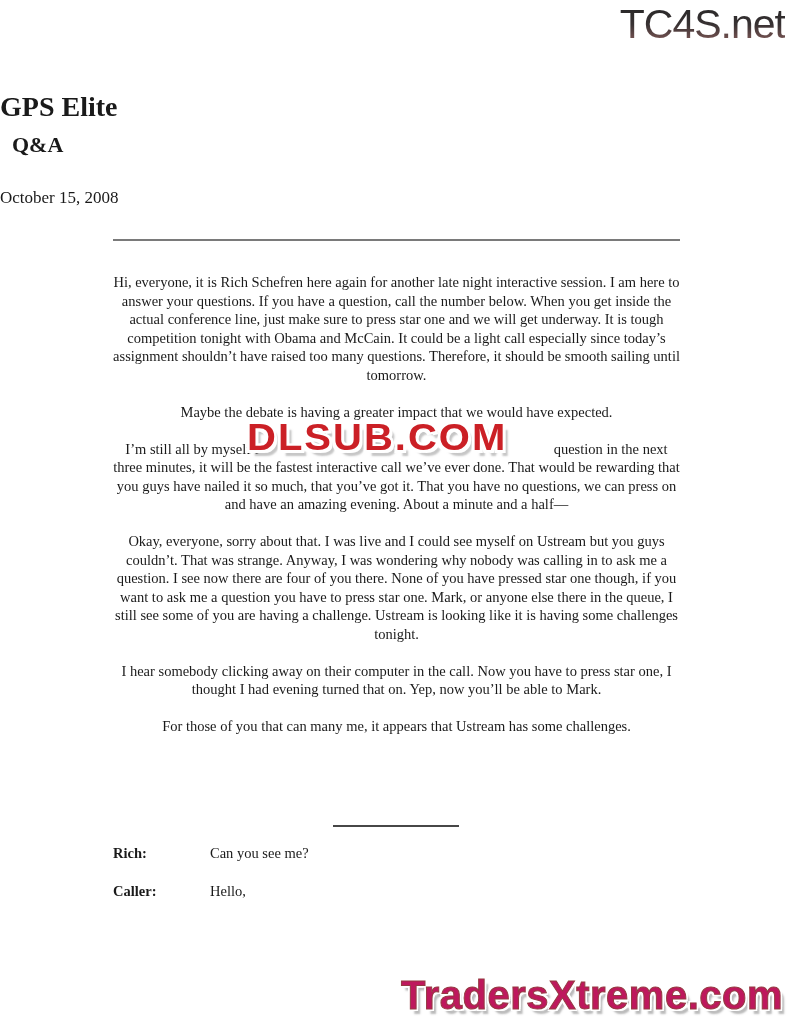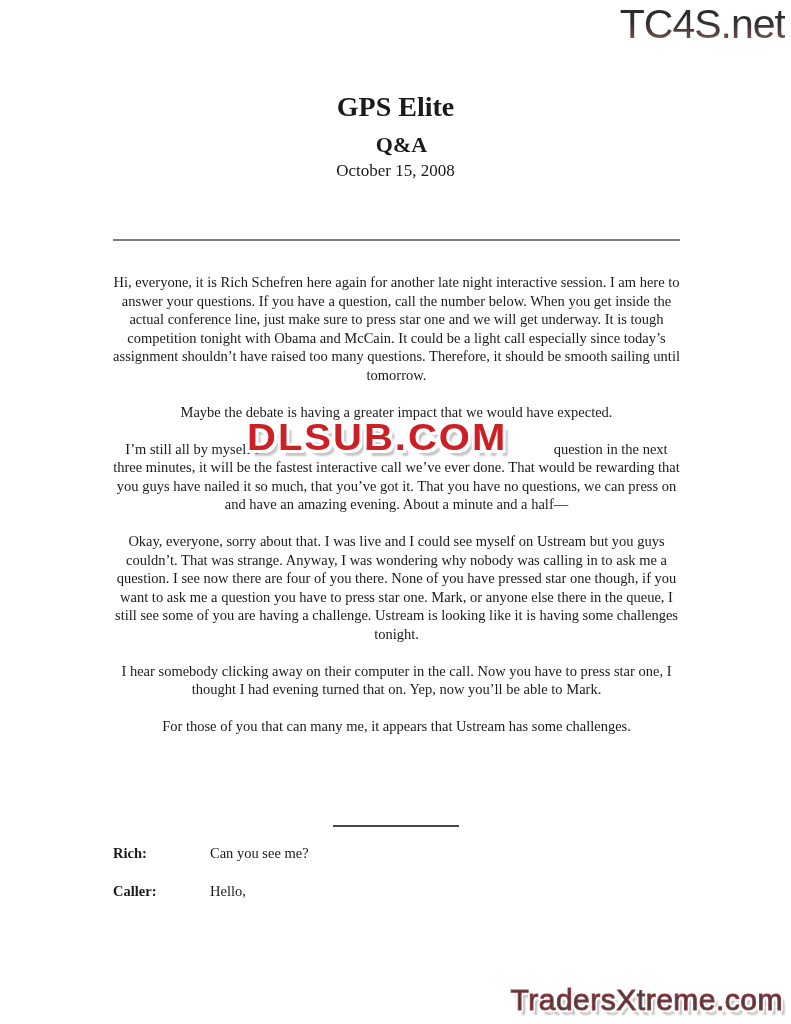--- a/index.html
+++ b/index.html
@@ -34,25 +34,24 @@
       color: transparent;
     }
   }
 
   
   .title-block {
     position: absolute;
     top: 93px;
     left: 0;
     width: 791px;
-    text-align: center;
   }
   .doc-title   { font-size: 28px; font-weight: bold; line-height: 1; }
   .doc-subtitle{ font-size: 22px; font-weight: bold; line-height: 1; margin-top: 13px; margin-left: 12px; }
-  .doc-date    { font-size: 17px; line-height: 1; margin-top: 6px; }
+  .doc-date    { font-size: 17px; line-height: 1; margin-top: 33px; }
 
   
   .top-rule {
     position: absolute;
     top: 239px;
     left: 113px;
     width: 567px;
     height: 0;
     border-top: 2px solid #7a7a7a;
   }
@@ -113,25 +112,25 @@
   }
   .dialogue-row { display: flex; margin-bottom: 19px; }
   .speaker { font-weight: bold; flex: 0 0 97px; }
 
   
   .tx-logo {
     position: absolute;
     right: 8px;
     bottom: 9px;
     font-family: "Liberation Sans", sans-serif;
-    font-weight: normal;
-    font-size: 30px;
+    font-weight: bold;
+    font-size: 40px;
     line-height: 1;
     letter-spacing: 0.5px;
-    color: #404040;
+    color: #be185d;
     -webkit-text-stroke: 1px #943a40;
     white-space: nowrap;
     text-shadow:
       -2px -2px 0 #ffffff, 0 -2px 0 #ffffff, 2px -2px 0 #ffffff,
       -2px  0   0 #ffffff, 2px  0   0 #ffffff,
       -2px  2px 0 #ffffff, 0  2px 0 #ffffff, 2px 2px 0 #ffffff,
        4px  5px 2px rgba(140,140,140,0.6);
   }
 </style>
 </head>

